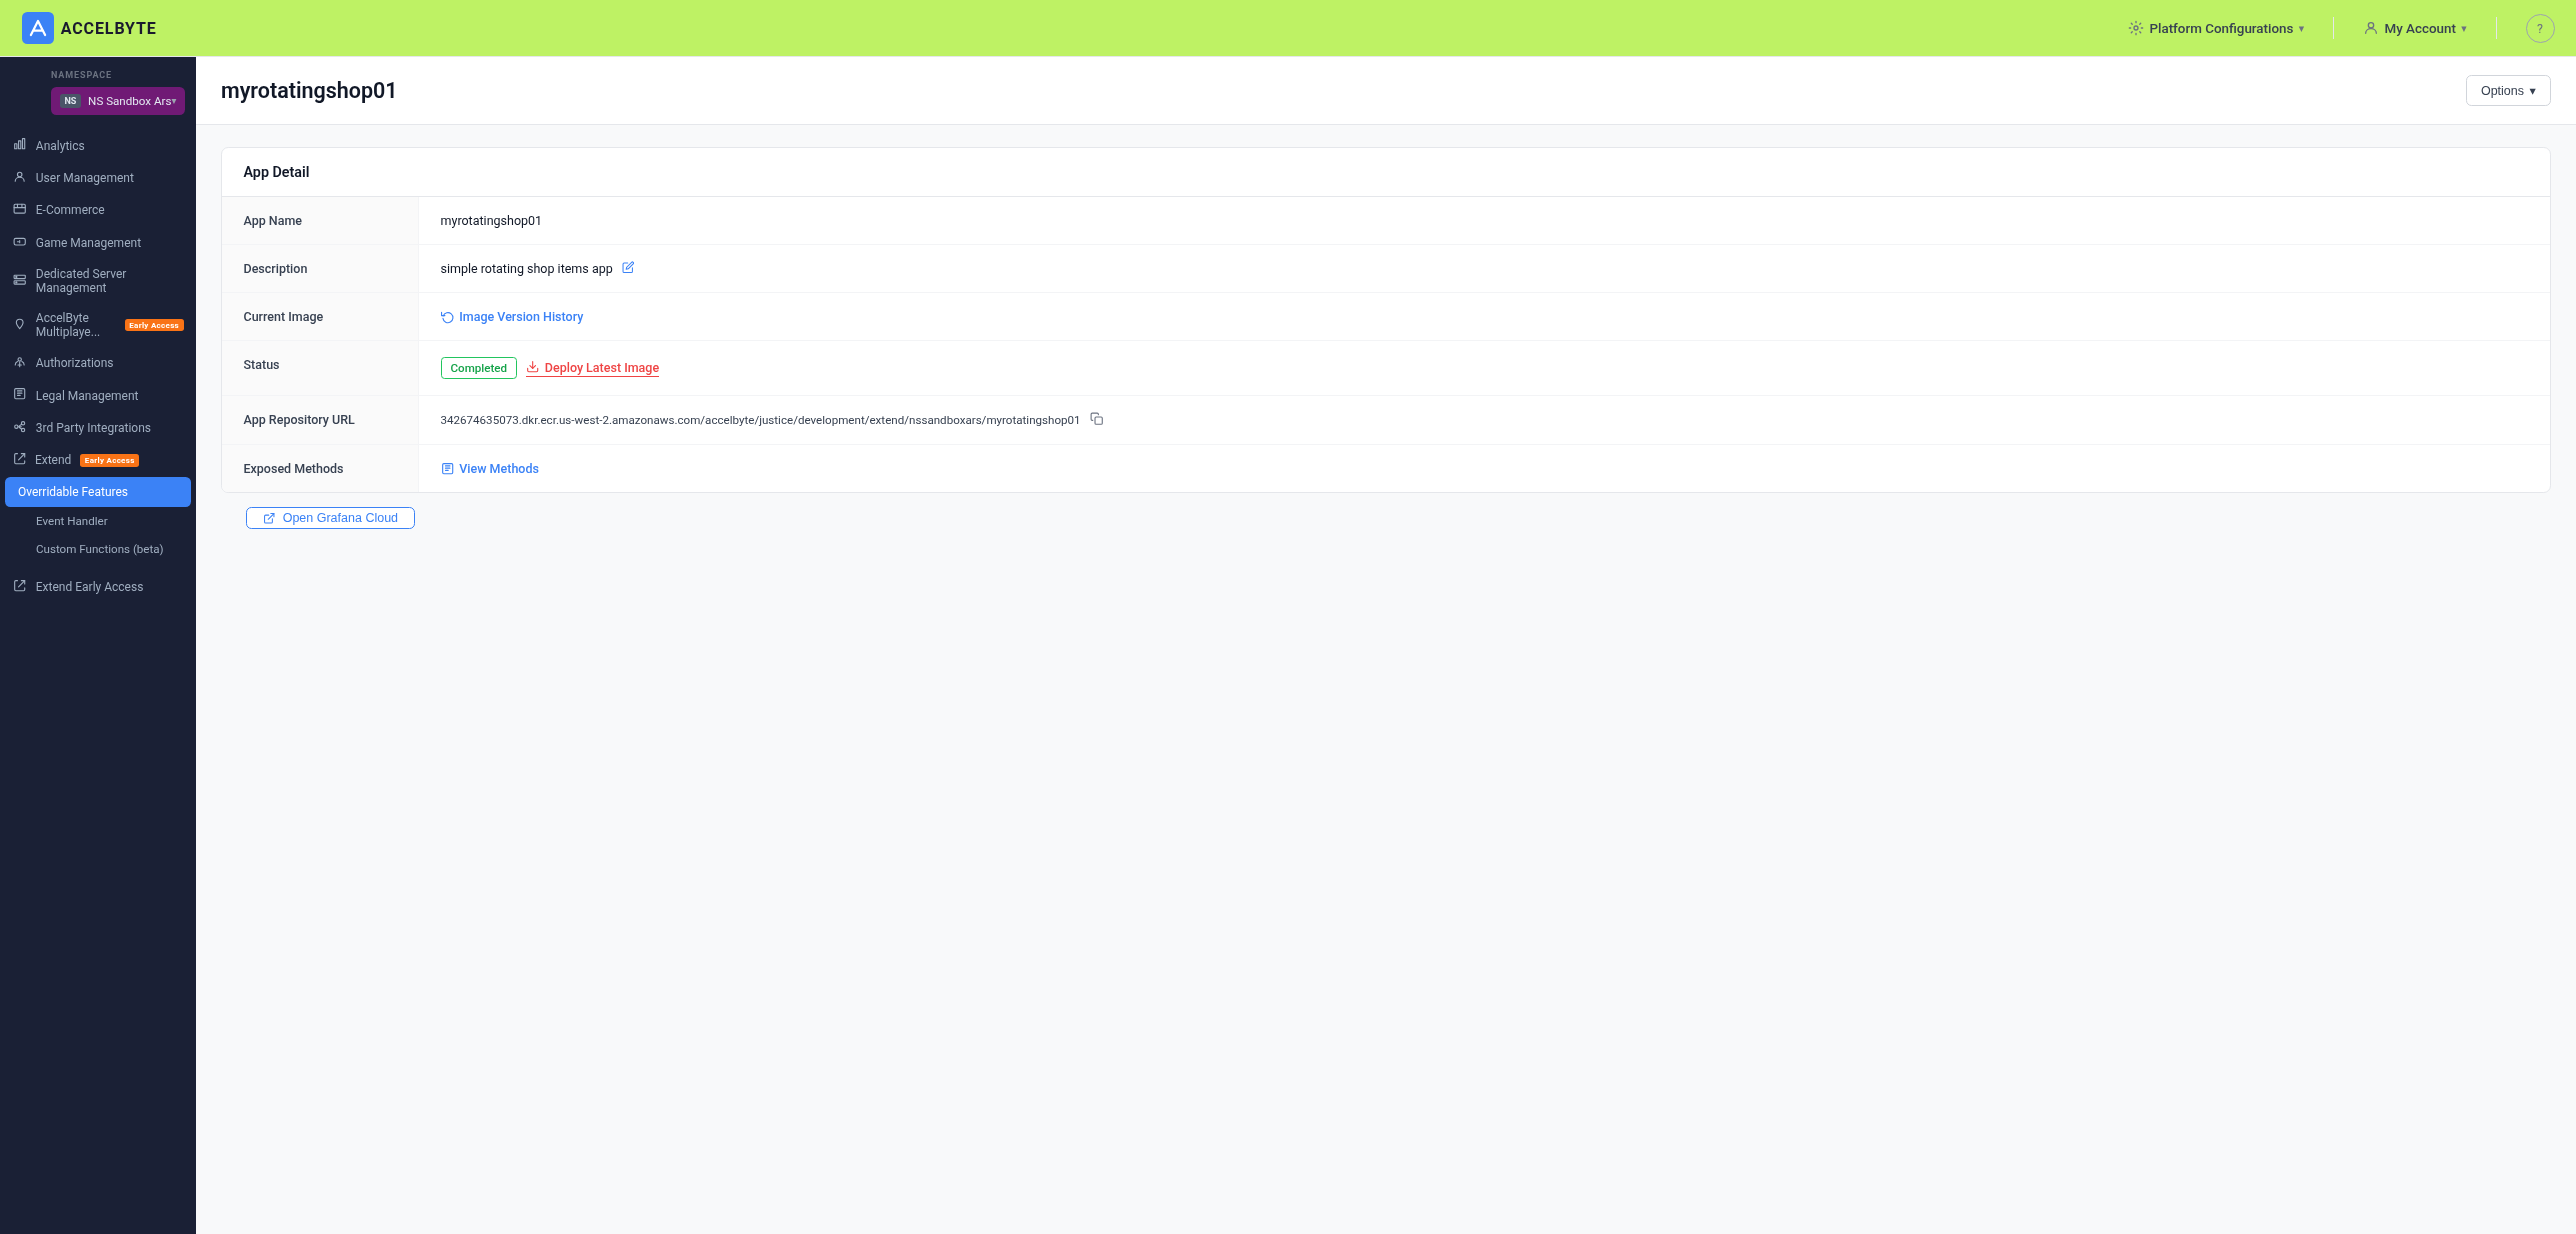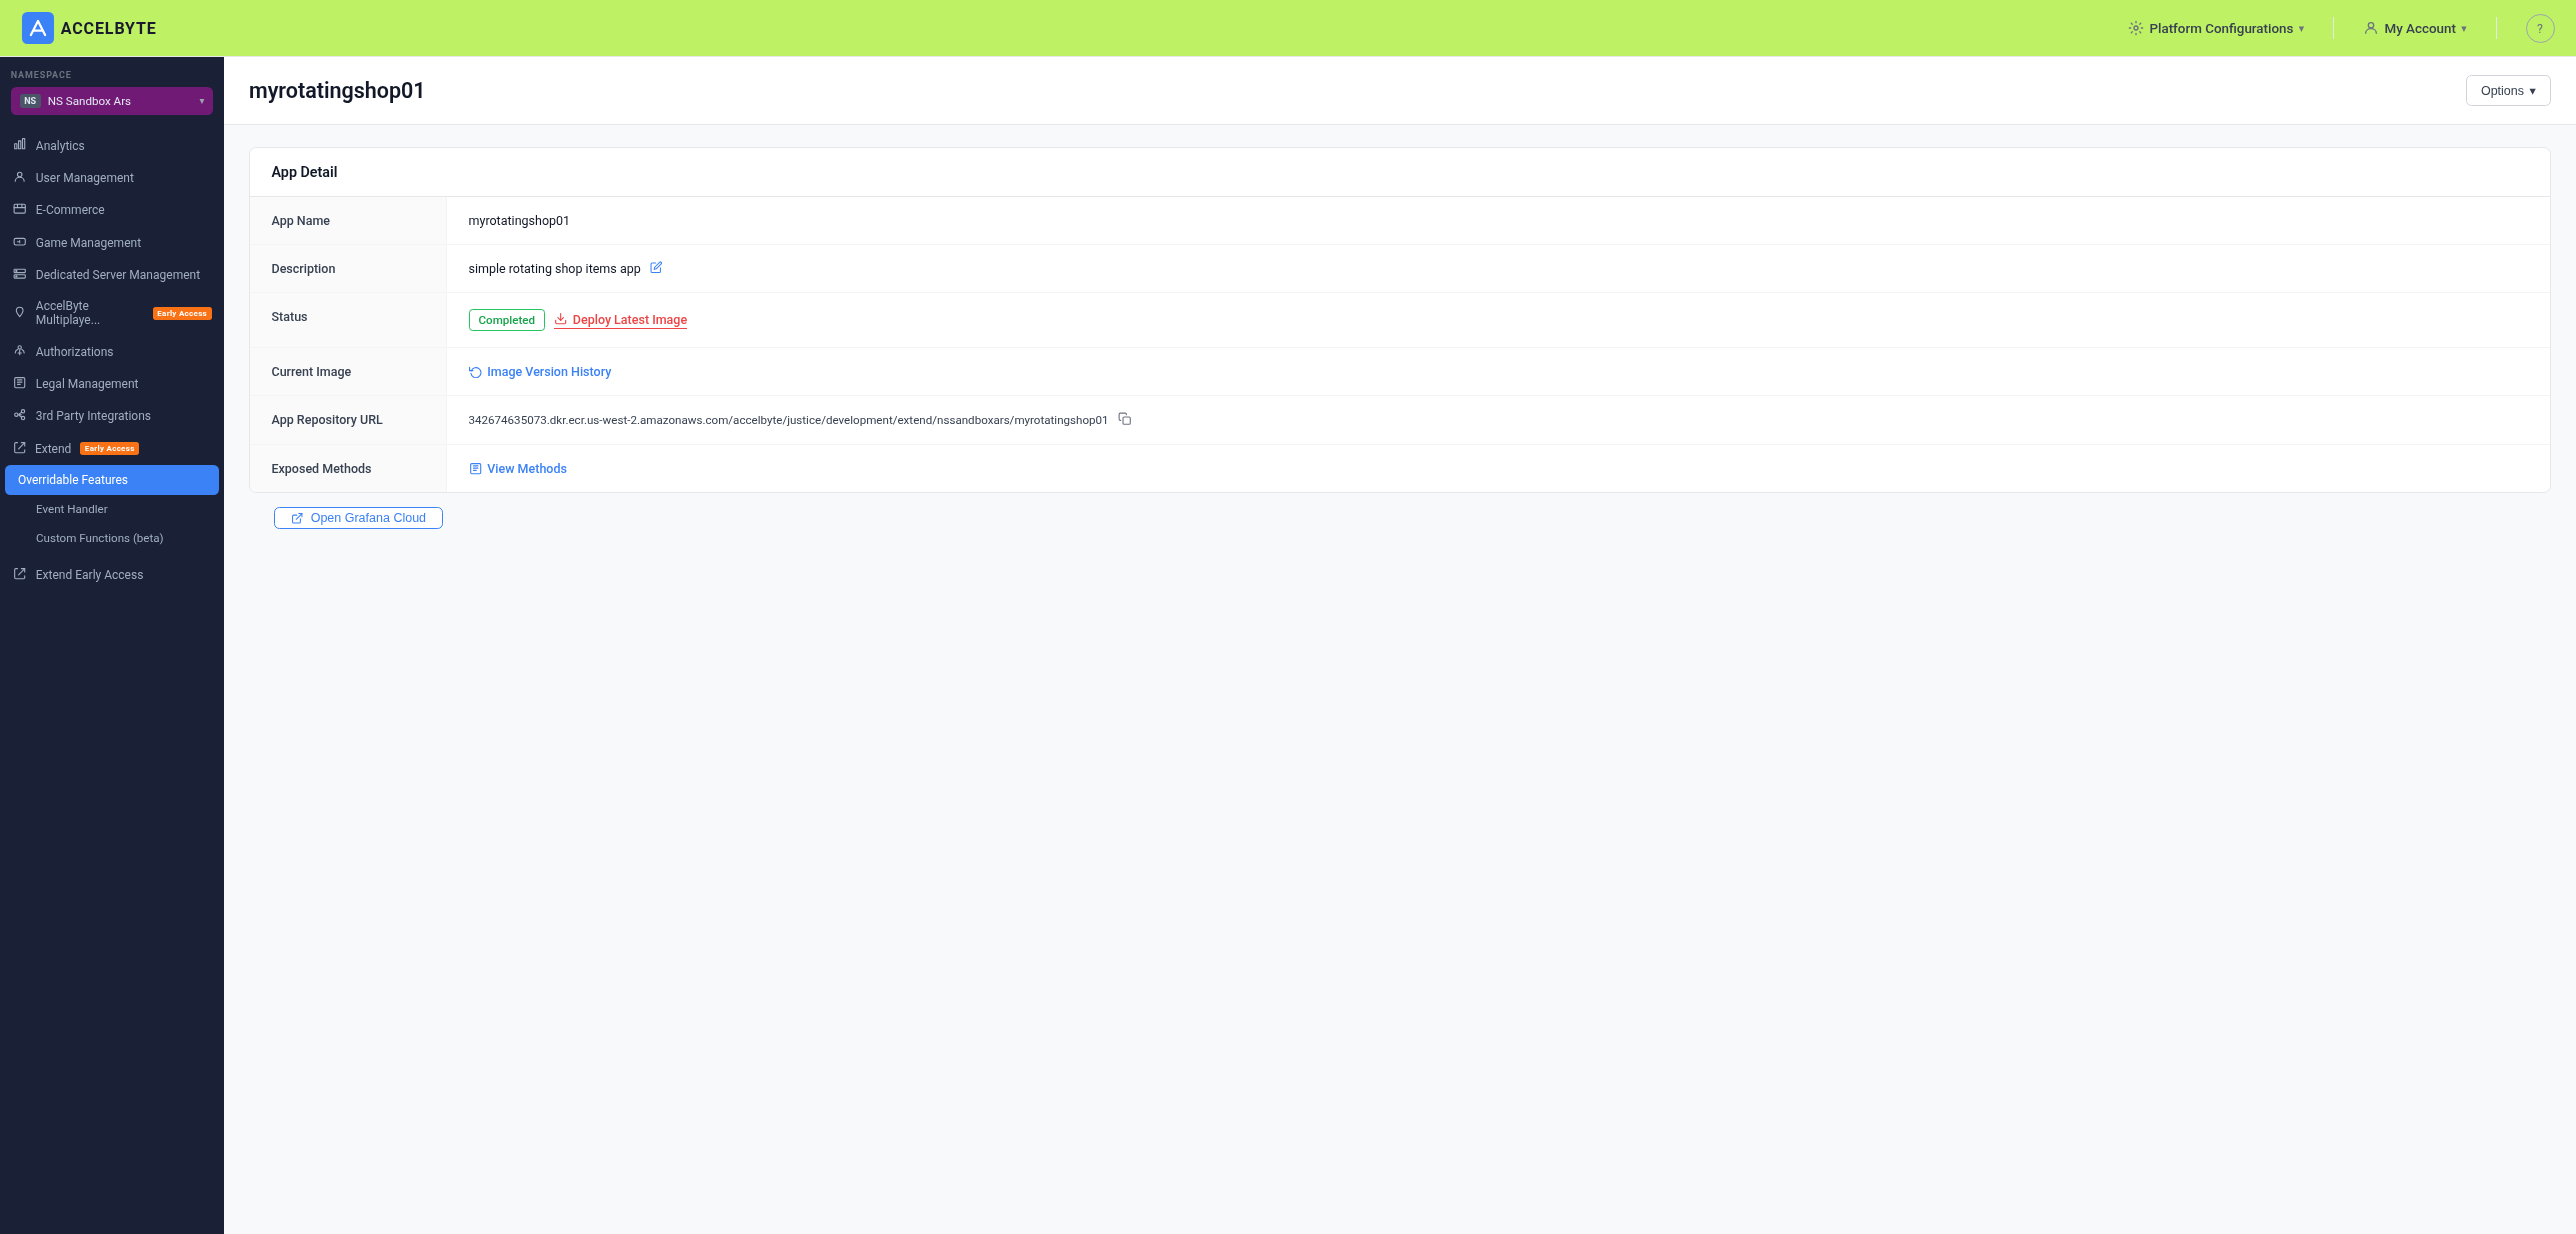--- a/index.html
+++ b/index.html
@@ -60,27 +60,28 @@
 
     
     .layout {
       display: flex;
       flex: 1;
       overflow: hidden;
     }
 
     
     .sidebar {
-      width: 224px;
+      width: 196px;
       background: #1a2035;
       color: #c9d1e0;
       display: flex;
       flex-direction: column;
       overflow-y: auto;
       flex-shrink: 0;
+      align-items: flex-end;
     }
     .sidebar::-webkit-scrollbar { width: 3.6px; }
     .sidebar::-webkit-scrollbar-thumb { background: #374151; }
 
     .namespace-section {
       padding: 12.5px 10.7px 9px;
     }
     .namespace-label {
       font-size: 9px;
       font-weight: 700;
@@ -515,48 +516,48 @@
             <span style="cursor:pointer; color:#3b82f6;">
               <svg width="12.5" height="12.5" viewBox="0 0 24 24" fill="none" stroke="currentColor" stroke-width="2" stroke-linecap="round" stroke-linejoin="round">
                   <path d="M11 4H4a2 2 0 0 0-2 2v14a2 2 0 0 0 2 2h14a2 2 0 0 0 2-2v-7"></path>
                   <path d="M18.5 2.5a2.121 2.121 0 0 1 3 3L12 15l-4 1 1-4 9.5-9.5z"></path>
                 </svg>
             </span>
           </div>
         </div>
 
         <div class="detail-row">
+          <div class="detail-label">Current Image</div>
+          <div class="detail-value">
+            <a class="link-btn" href="#">
+              <svg width="13.4" height="13.4" viewBox="0 0 24 24" fill="none" stroke="currentColor" stroke-width="2" stroke-linecap="round" stroke-linejoin="round">
+                  <polyline points="1 4 1 10 7 10"></polyline>
+                  <path d="M3.51 15a9 9 0 1 0 .49-4.5"></path>
+                </svg>
+              <span>Image Version History</span>
+            </a>
+          </div>
+        </div>
+
+        <div class="detail-row">
           <div class="detail-label">Status</div>
           <div class="detail-value">
             <span class="status-completed">Completed</span>
             <div class="deploy-btn">
               <svg width="13.4" height="13.4" viewBox="0 0 24 24" fill="none" stroke="currentColor" stroke-width="2" stroke-linecap="round" stroke-linejoin="round">
                   <path d="M21 15v4a2 2 0 0 1-2 2H5a2 2 0 0 1-2-2v-4"></path>
                   <polyline points="7 10 12 15 17 10"></polyline>
                   <line x1="12" y1="15" x2="12" y2="3"></line>
                 </svg>
               <span>Deploy Latest Image</span>
             </div>
           </div>
         </div>
 
         <div class="detail-row">
-          <div class="detail-label">Current Image</div>
-          <div class="detail-value">
-            <a class="link-btn" href="#">
-              <svg width="13.4" height="13.4" viewBox="0 0 24 24" fill="none" stroke="currentColor" stroke-width="2" stroke-linecap="round" stroke-linejoin="round">
-                  <polyline points="1 4 1 10 7 10"></polyline>
-                  <path d="M3.51 15a9 9 0 1 0 .49-4.5"></path>
-                </svg>
-              <span>Image Version History</span>
-            </a>
-          </div>
-        </div>
-
-        <div class="detail-row">
           <div class="detail-label">App Repository URL</div>
           <div class="detail-value">
             <span class="repo-url-text">342674635073.dkr.ecr.us-west-2.amazonaws.com/accelbyte/justice/development/extend/nssandboxars/myrotatingshop01</span>
             <span class="copy-btn" title="Copy">
               <svg width="13.4" height="13.4" viewBox="0 0 24 24" fill="none" stroke="currentColor" stroke-width="2" stroke-linecap="round" stroke-linejoin="round">
                   <rect x="9" y="9" width="13" height="13" rx="2"></rect>
                   <path d="M5 15H4a2 2 0 0 1-2-2V4a2 2 0 0 1 2-2h9a2 2 0 0 1 2 2v1"></path>
                 </svg>
             </span>
           </div>

